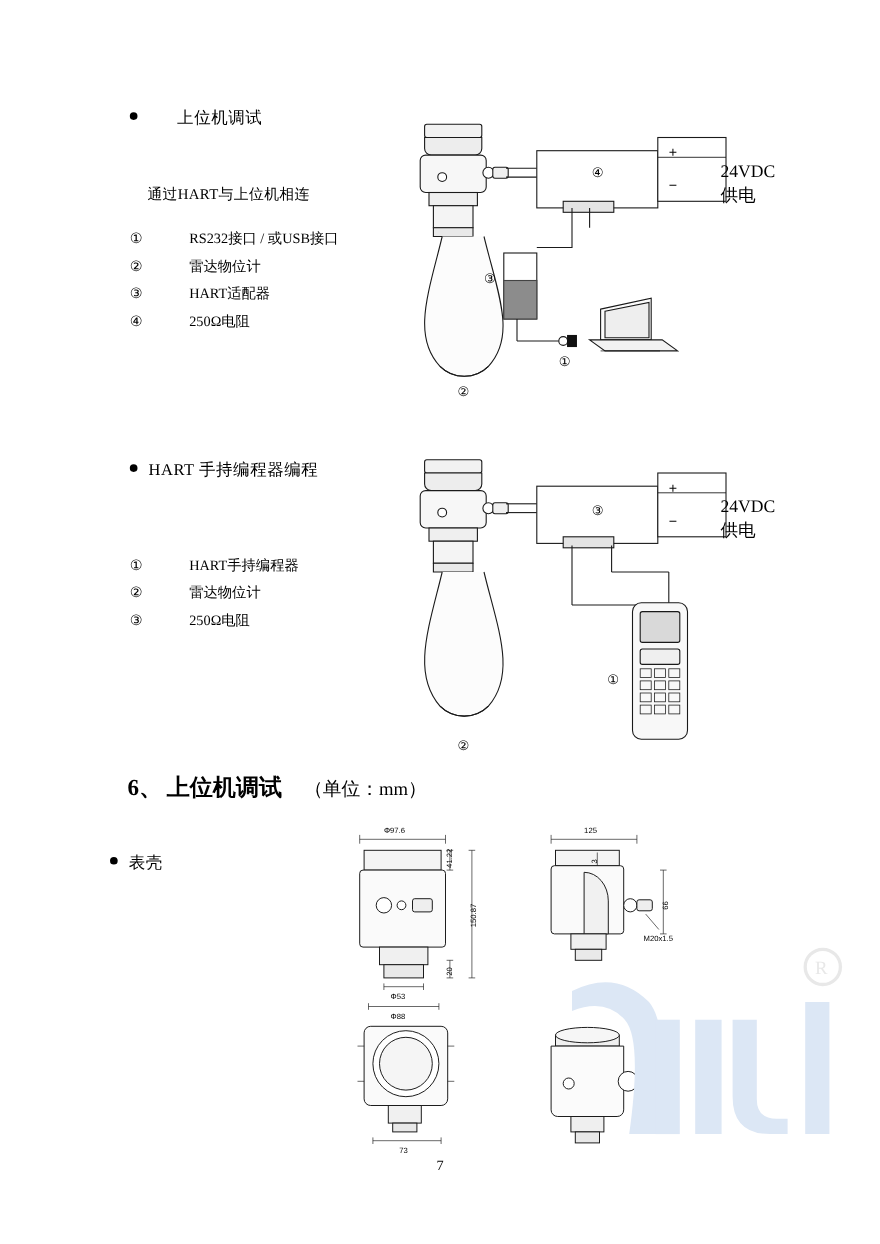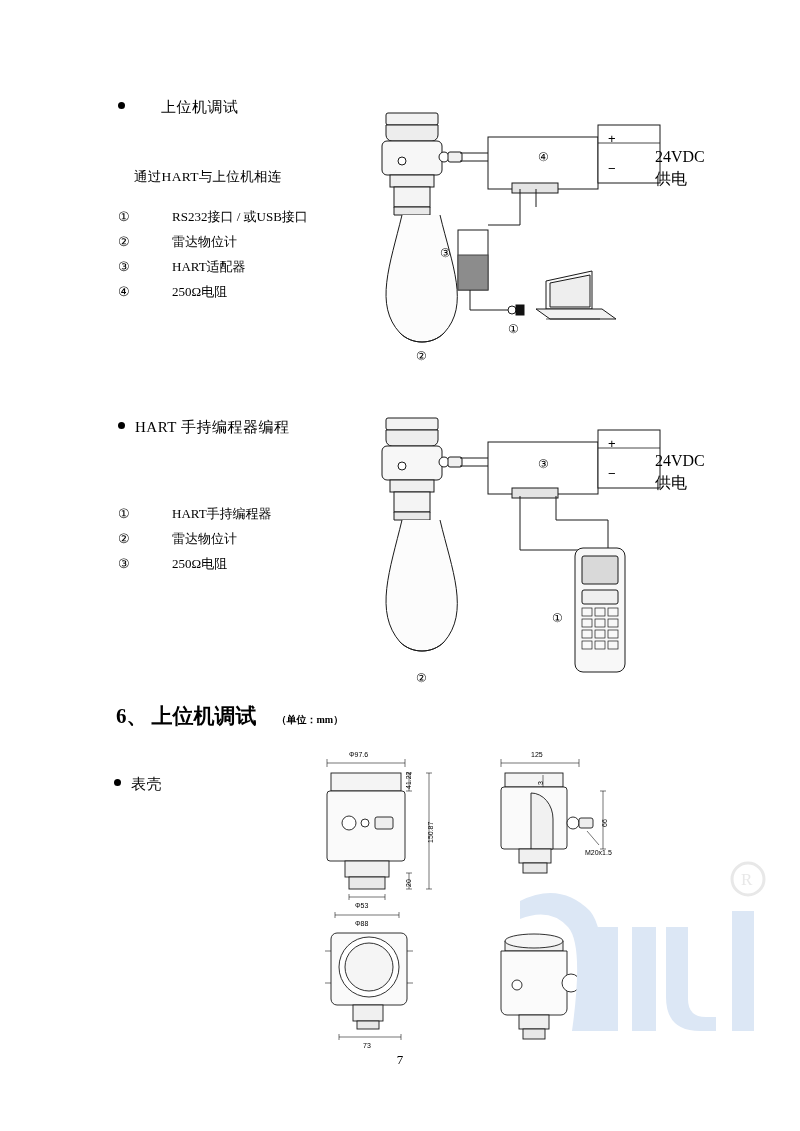--- a/index.html
+++ b/index.html
@@ -75,22 +75,22 @@
   .section-head .sec-no {
     font-size: 21px;
     font-weight: bold;
     font-family: "Liberation Serif", serif;
   }
   .section-head .sec-title {
     font-size: 21px;
     font-weight: bold;
   }
   .section-head .sec-unit {
-    font-size: 10px;
-    font-weight: bold;
+    font-size: 17px;
+    font-weight: normal;
     margin-left: 16px;
   }
 
   .pagenum {
     position: absolute;
     width: 100%;
     text-align: center;
     font-size: 13px;
   }
 
@@ -295,21 +295,21 @@
     <div>24VDC</div>
     <div>供电</div>
   </div>
 
   <div class="section-head" style="left:116px; top:702px;">
     <span class="sec-no">6、</span>
     <span class="sec-title">上位机调试</span>
     <span class="sec-unit">（单位：mm）</span>
   </div>
 
-  <div class="bullet-row" style="left:114px; top:775px;">
+  <div class="bullet-row" style="left:100px; top:775px;">
     <span class="bullet-dot"></span>
     <span class="bullet-label">表壳</span>
   </div>
 
   <div class="dia" style="left:305px; top:745px;">
     <svg width="390" height="320" viewBox="0 0 390 320">
       <g fill="none" stroke="#1a1a1a" stroke-width="0.9" font-family="'Liberation Sans',sans-serif" font-size="7">
 
         <path d="M22 18 H100" stroke-width="0.6"></path>
         <path d="M22 14 V22 M100 14 V22" stroke-width="0.6"></path>

